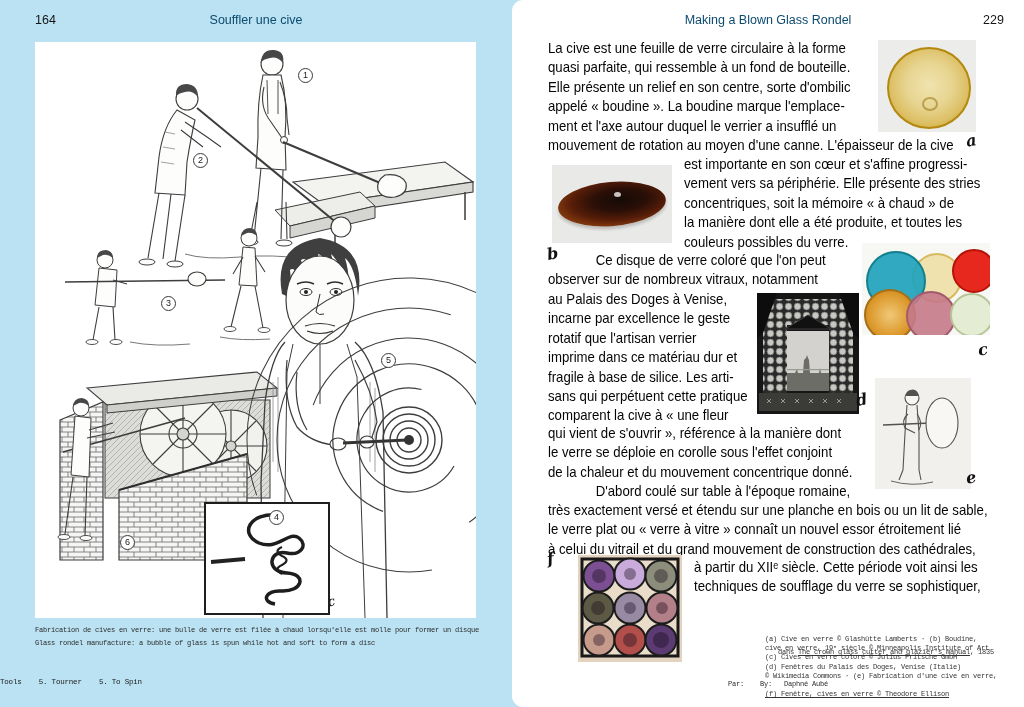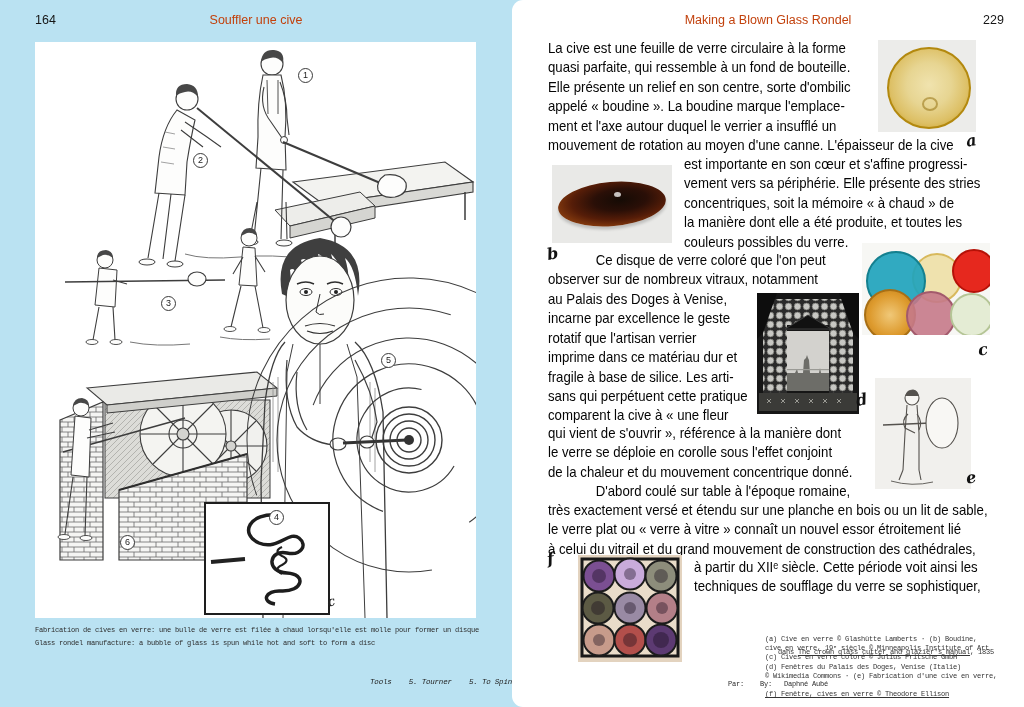--- a/index.html
+++ b/index.html
@@ -3,36 +3,36 @@
 <meta charset="utf-8">
 <style>
   html,body{margin:0;padding:0;}
   #canvas{position:relative;width:1024px;height:707px;overflow:hidden;background:#fff;
           font-family:"Liberation Sans",sans-serif;}
   .page{position:absolute;top:0;width:512px;height:707px;padding-left:36px;}
   .page-left{left:0;background:#bae2f2;}
   .page-right{left:512px;background:#ffffff;border-radius:11px;}
 
   .pg-title{position:absolute;top:13px;left:0;width:512px;text-align:center;
-            font-size:12.5px;color:#c2410c;}
+            font-size:12.5px;color:#0c4a6e;}
   .pgnum{position:absolute;top:13px;font-size:12.5px;color:#161616;}
   .pgnum-left{left:35px;}
   .pgnum-right{left:471px;}
 
   .illus-box{position:absolute;left:35px;top:42px;width:441px;height:576px;background:#ffffff;}
   .illus-box svg{position:absolute;left:0;top:0;}
   .stepnum{position:absolute;width:13px;height:13px;border:1px solid #3a3a3a;border-radius:50%;
            background:#fff;font:9px/13px "Liberation Sans",sans-serif;text-align:center;color:#222;}
   .sig{position:absolute;font-family:"DejaVu Serif",serif;font-style:italic;font-weight:bold;
        font-size:13px;color:#222;transform:rotate(-14deg);}
 
   .mono{position:absolute;margin:0;font-family:"Liberation Mono",monospace;font-size:7px;
         line-height:13px;color:#2b2b2b;white-space:pre;letter-spacing:-0.2px;}
   .credits{line-height:9.2px;color:#333;}
-  .footer-left{left:0;width:512px;text-align:right;font-size:7.5px;color:#222;font-style:italic;}
+  .footer-left{left:0;width:512px;text-align:left;font-size:7.5px;color:#222;}
 
   .seg{position:absolute;margin:0;font-size:15px;line-height:19.4px;color:#050505;
        white-space:pre;transform:scaleX(0.88);transform-origin:0 0;
        font-family:"Liberation Sans",sans-serif;}
 
   .scriptletter{position:absolute;font-family:"DejaVu Serif",serif;font-style:italic;
                 font-weight:bold;font-size:16px;color:#111;transform:rotate(-10deg);}
 
   .fig{position:absolute;overflow:hidden;}
   .fig-a{left:366px;top:40px;width:98px;height:92px;background:#ececea;}

